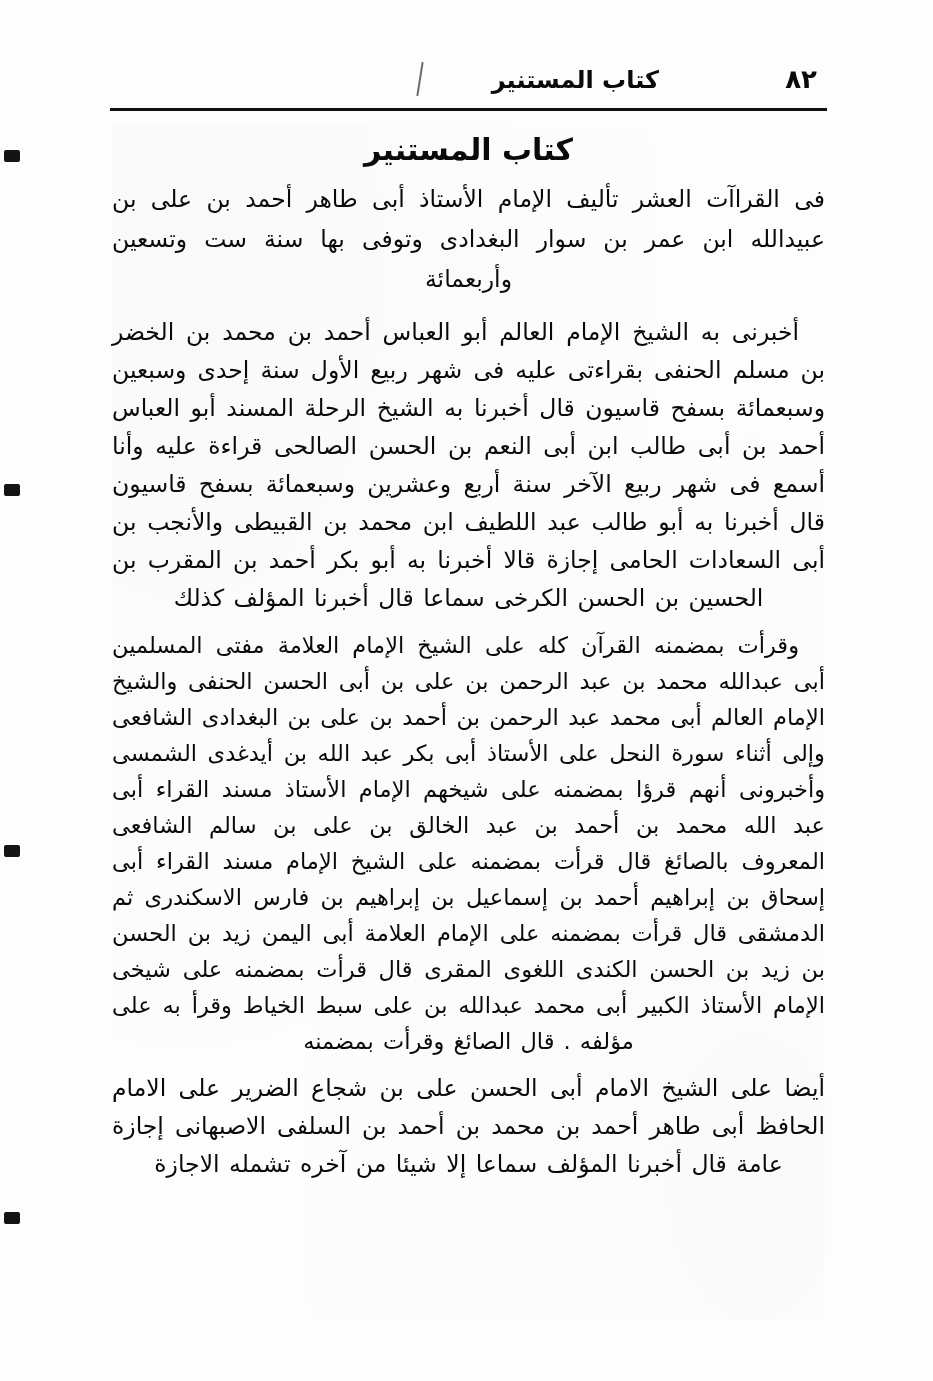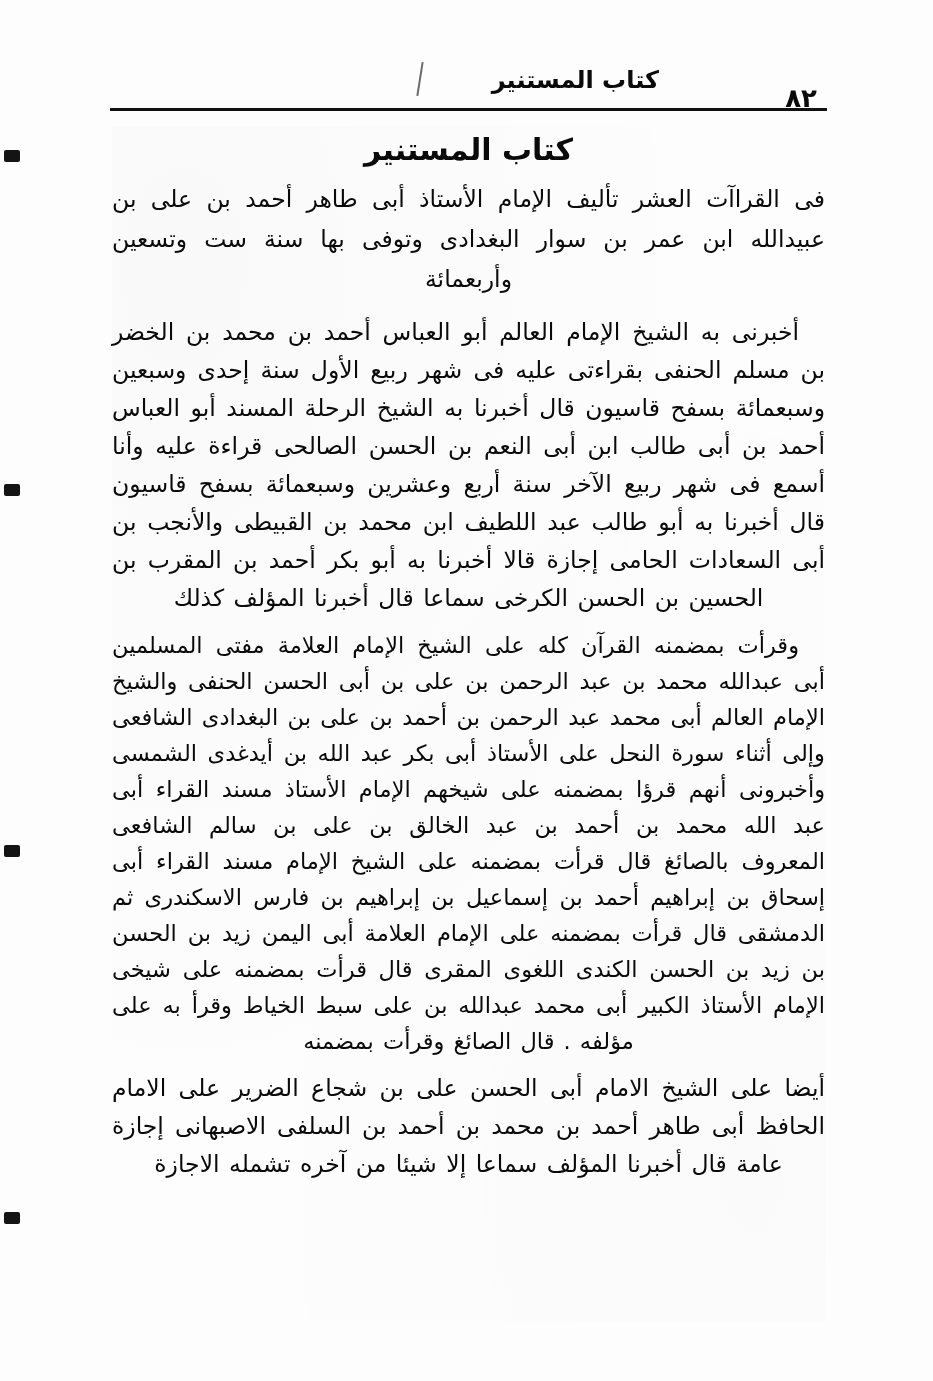--- a/index.html
+++ b/index.html
@@ -42,21 +42,20 @@
     right: 108px;
     height: 52px;
   }
   .folio {
     position: absolute;
     right: 8px;
     top: 8px;
     font-size: 26px;
     font-weight: 700;
     letter-spacing: 1px;
-    margin-top: 19px;
   }
   .running-title {
     position: absolute;
     right: 166px;
     top: 10px;
     font-size: 24px;
     font-weight: 600;
   }
   .header-rule {
     position: absolute;

